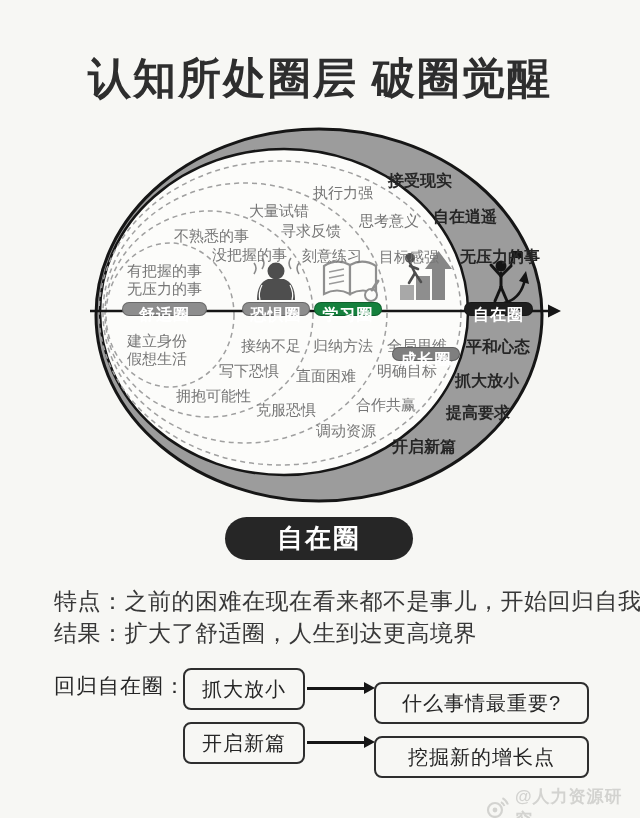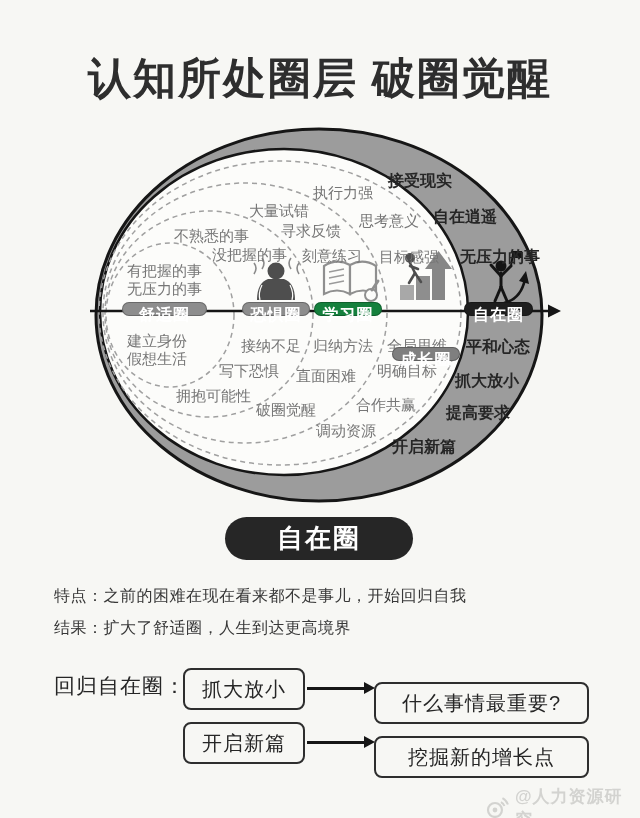--- a/index.html
+++ b/index.html
@@ -24,21 +24,21 @@
     color:#fff;font-size:16px;font-weight:700;letter-spacing:1px;
     line-height:25px;text-align:center;box-shadow:0 0 0 1px rgba(0,0,0,.25) inset;
   }
   
   .big-pill{
     position:absolute;left:225px;top:517px;width:188px;height:43px;
     background:#262626;border-radius:22px;color:#fff;
     font-size:26px;font-weight:700;letter-spacing:2px;
     text-align:center;line-height:43px;
   }
-  .sum-line{position:absolute;left:54px;font-size:16px;color:#383838;letter-spacing:.5px;white-space:nowrap;}
+  .sum-line{position:absolute;left:54px;font-size:23px;color:#383838;letter-spacing:.5px;white-space:nowrap;}
   #feature-line{top:586px;}
   #result-line{top:618px;}
   
   .flow-label{position:absolute;left:54px;top:672px;font-size:21px;color:#262626;letter-spacing:1px;}
   .flow-box{
     position:absolute;height:38px;border:2px solid #2e2e2e;border-radius:8px;
     background:#f7f7f4;font-size:20px;color:#262626;text-align:center;line-height:38px;
     letter-spacing:1px;white-space:nowrap;
   }
   .fb-l{left:183px;width:118px;}
@@ -142,21 +142,21 @@
       <div class="lbl lbl-inner" style="left: 127px; top: 165px;">无压力的事</div>
       <div class="lbl lbl-inner" style="left: 127px; top: 217px;">建立身份</div>
       <div class="lbl lbl-inner" style="left: 127px; top: 235px;">假想生活</div>
       <div class="lbl lbl-inner" style="left: 241px; top: 222px;">接纳不足</div>
       <div class="lbl lbl-inner" style="left: 313px; top: 222px;">归纳方法</div>
       <div class="lbl lbl-inner" style="left: 387px; top: 222px;">全局思维</div>
       <div class="lbl lbl-inner" style="left: 219px; top: 247px;">写下恐惧</div>
       <div class="lbl lbl-inner" style="left: 296px; top: 252px;">直面困难</div>
       <div class="lbl lbl-inner" style="left: 377px; top: 247px;">明确目标</div>
       <div class="lbl lbl-inner" style="left: 176px; top: 272px;">拥抱可能性</div>
-      <div class="lbl lbl-inner" style="left: 256px; top: 286px;">破圈觉醒</div>
+      <div class="lbl lbl-inner" style="left: 256px; top: 286px;">克服恐惧</div>
       <div class="lbl lbl-inner" style="left: 356px; top: 281px;">合作共赢</div>
       <div class="lbl lbl-inner" style="left: 316px; top: 307px; font-family: Liberation Mono, monospace;">调动资源</div>
       <div class="lbl lbl-ring" style="left: 388px; top: 56px;">接受现实</div>
       <div class="lbl lbl-ring" style="left: 433px; top: 92px;">自在逍遥</div>
       <div class="lbl lbl-ring" style="left: 460px; top: 132px;">无压力的事</div>
       <div class="lbl lbl-ring" style="left: 466px; top: 222px;">平和心态</div>
       <div class="lbl lbl-ring" style="left: 455px; top: 256px;">抓大放小</div>
       <div class="lbl lbl-ring" style="left: 427px; top: 288px; padding-left: 19px;">提高要求</div>
       <div class="lbl lbl-ring" style="left: 392px; top: 322px;">开启新篇</div>
     </div>

